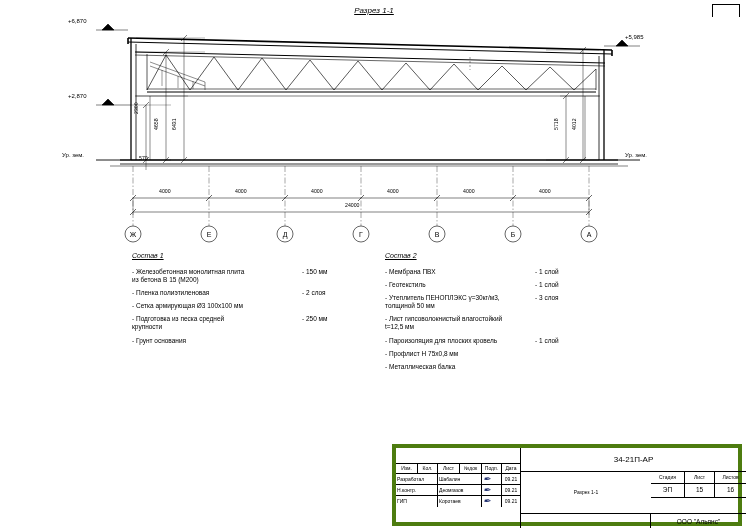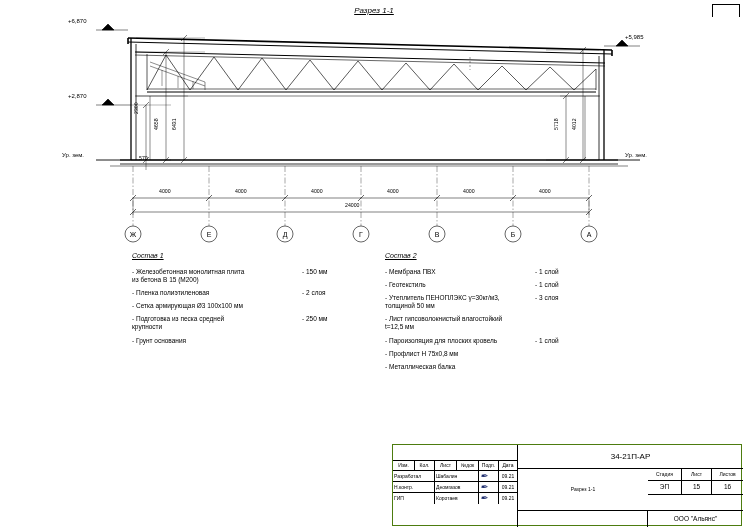--- a/index.html
+++ b/index.html
@@ -68,21 +68,21 @@
   }
   #compo2 .compo-row .val { left: 150px; }
 
   
   #stamp {
     position: absolute;
     left: 392px;
     top: 444px;
     width: 350px;
     height: 82px;
-    border: 1px solid #4d7c0f;
+    border: 4px solid #4d7c0f;
     box-sizing: border-box;
     font-size: 5px;
     line-height: 1;
   }
   #stamp .cell {
     position: absolute;
     box-sizing: border-box;
     border-right: 1px solid #000;
     border-bottom: 1px solid #000;
     overflow: hidden;

